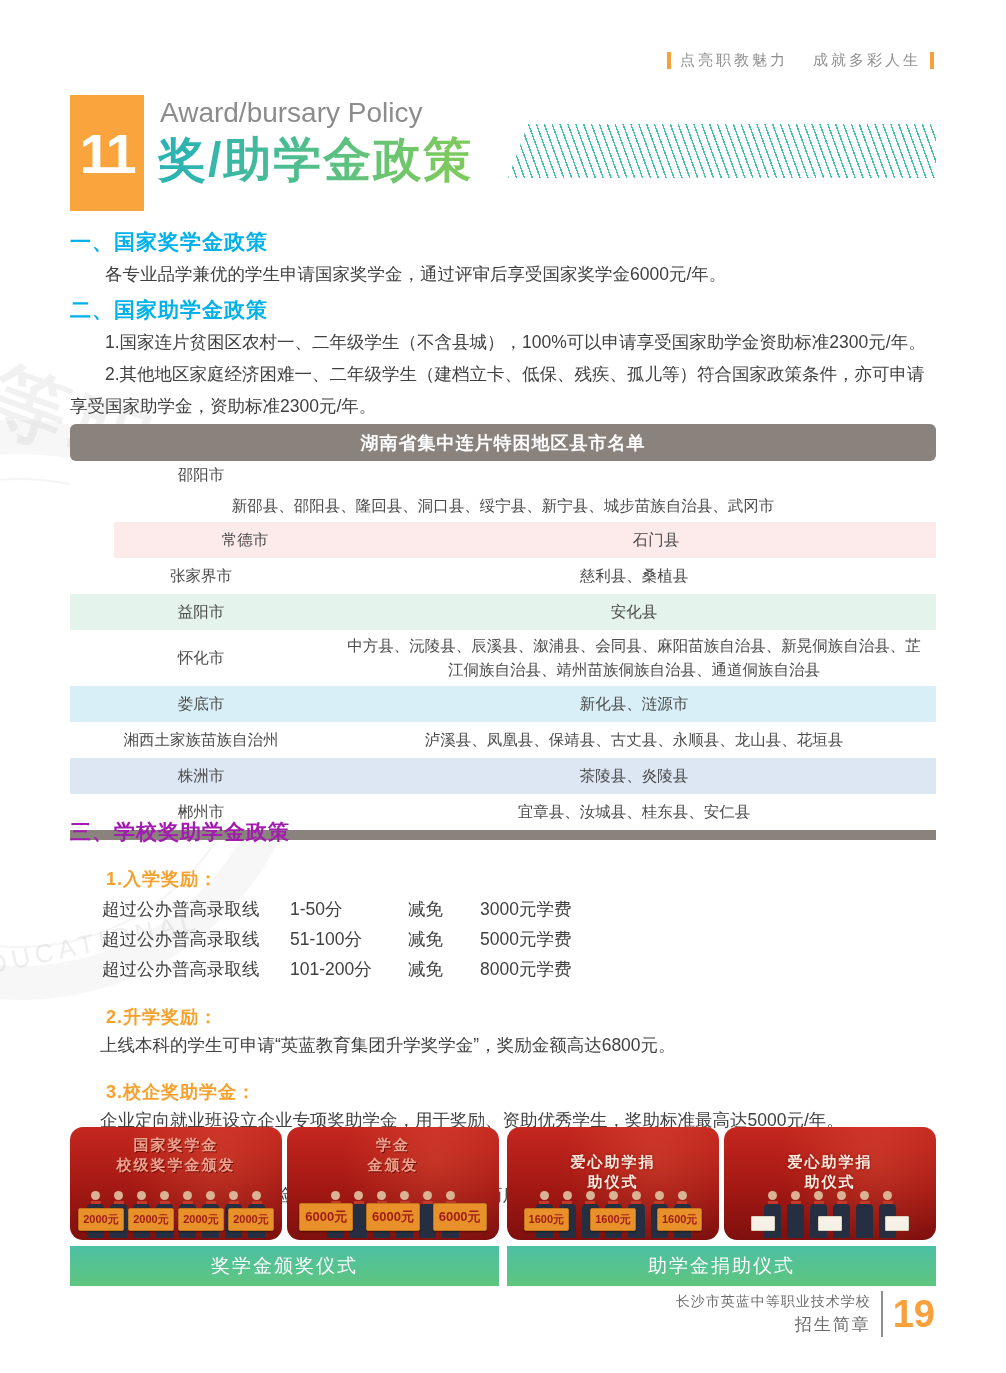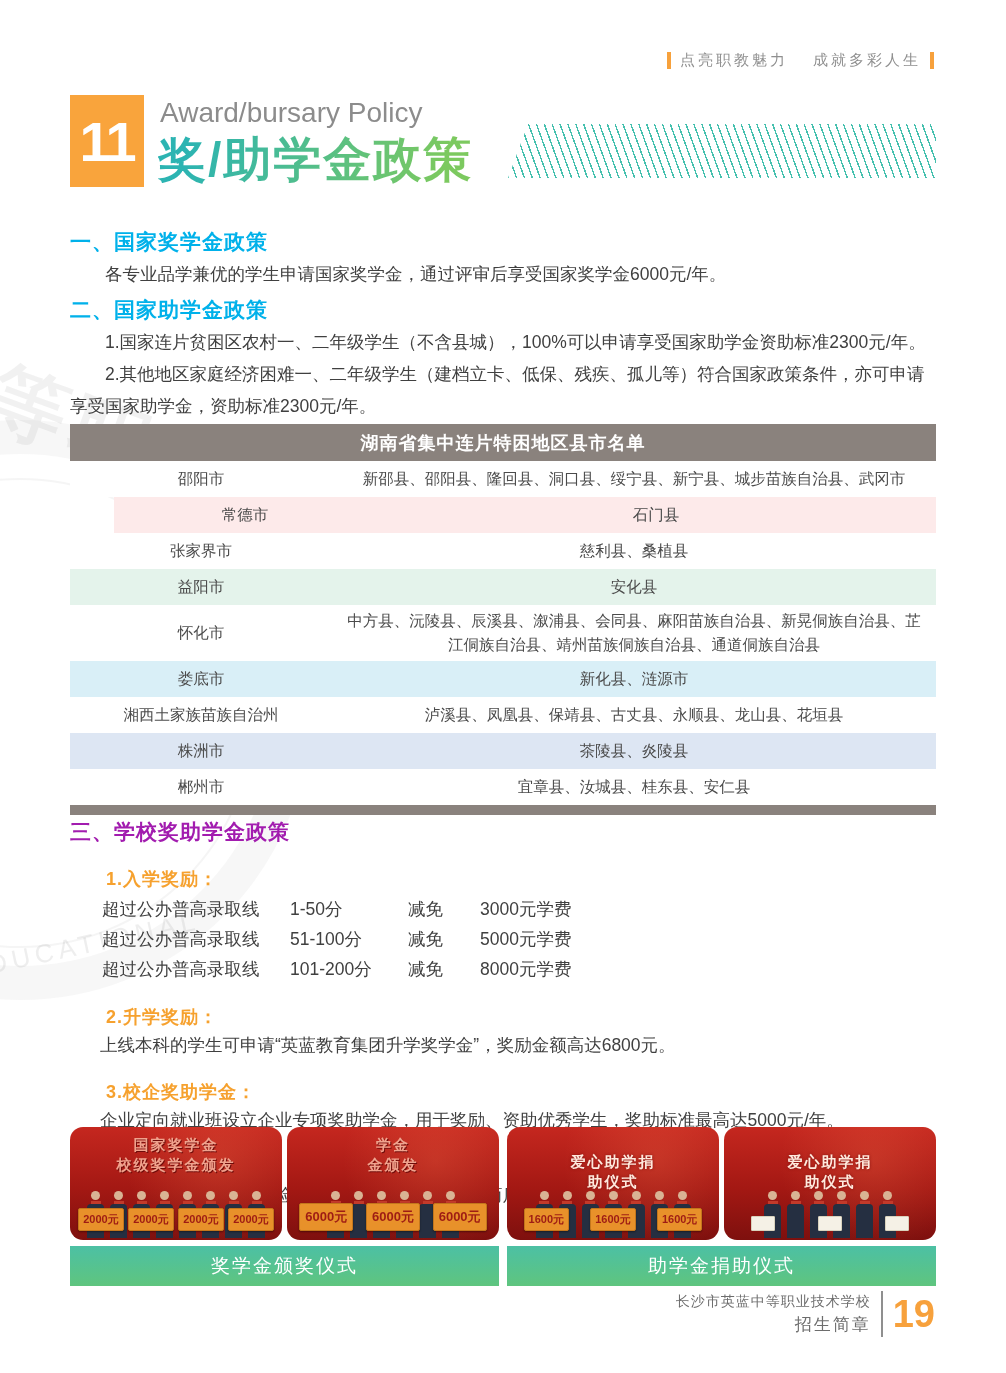--- a/index.html
+++ b/index.html
@@ -17,40 +17,40 @@
   .wm-en { position:absolute; left:-36px; top:930px; font-size:26px; letter-spacing:5px;
            color:rgba(150,150,150,0.16); transform:rotate(-12deg); }
 
   
   .slogan { position:absolute; top:51px; right:72px; display:flex; align-items:center; }
   .slogan .bar { width:4px; height:17px; background:#f7a13c; }
   .slogan .txt { color:#8f8f8f; font-size:15px; letter-spacing:3px; margin:0 9px; }
   .slogan .txt + .txt { margin-left:16px; }
 
   
-  .num-box { position:absolute; left:70px; top:95px; width:74px; height:92px; background:#f9a43c;
+  .num-box { position:absolute; left:70px; top:95px; width:74px; height:116px; background:#f9a43c;
              display:flex; align-items:center; justify-content:center; }
   .num-box span { color:#ffffff; font-size:56px; font-weight:bold; letter-spacing:-2px; }
   .title-en { position:absolute; left:160px; top:97px; color:#8c8c8c; font-size:28px; }
   .title-zh { position:absolute; left:158px; top:128px; font-size:48px; font-weight:bold; letter-spacing:2px;
               background:linear-gradient(100deg,#2cb4b2 10%,#7cc95f 90%);
               -webkit-background-clip:text; background-clip:text; color:transparent; }
   .hatch { position:absolute; left:508px; top:124px; width:428px; height:54px;
            background:repeating-linear-gradient(70deg,#45c0ae 0px,#45c0ae 1.4px,transparent 1.4px,transparent 7.4px);
            clip-path:polygon(20px 0,100% 0,100% 100%,0 100%); }
 
   
   .sec-head { position:absolute; left:70px; color:#00b1ea; font-size:21px; font-weight:bold; letter-spacing:1px; }
   .para { position:absolute; left:70px; width:866px; color:#404040; font-size:17.5px; line-height:32px; }
   .indent { text-indent:2em; }
 
   
   .ctable { position:absolute; left:70px; top:424px; width:866px; font-size:15.5px; color:#4b4b4b; }
   .ctable-title { height:37px; background:#8a827d; color:#ffffff; font-size:18px; font-weight:bold;
-                  display:flex; align-items:center; justify-content:center; letter-spacing:1px; }
+                  display:flex; align-items:center; justify-content:center; letter-spacing:1px;border-radius:6px; }
   .trow { display:flex; min-height:36px; align-items:stretch; }
   .tcell-city { width:262px; display:flex; align-items:center; justify-content:center; text-align:center; padding:4px 6px; }
   .tcell-cnt { flex:1; display:flex; align-items:center; justify-content:center; text-align:center; padding:4px 14px; line-height:24px; }
   .ctable-bottom { height:10px; background:#8a827d; margin-top:0px; }
 
   
   .s3 { position:absolute; left:70px; top:818px; width:866px; color:#404040; }
   .s3-head { color:#a21caf; font-size:21px; font-weight:bold; letter-spacing:1px; margin-bottom:8px; }
   .sub-head { color:#f6a12e; font-size:18px; font-weight:bold; padding-left:36px; margin:21px 0 3px 0; letter-spacing:1px; }
   .award-line { padding-left:32px; font-size:17.5px; line-height:30px; display:flex; }
@@ -118,21 +118,21 @@
 
   <div class="sec-head" style="top:228px;">一、国家奖学金政策</div>
   <div class="para indent" style="top:258px;">各专业品学兼优的学生申请国家奖学金，通过评审后享受国家奖学金6000元/年。</div>
 
   <div class="sec-head" style="top:296px;">二、国家助学金政策</div>
   <div class="para indent" style="top:326px;">1.国家连片贫困区农村一、二年级学生（不含县城），100%可以申请享受国家助学金资助标准2300元/年。</div>
   <div class="para indent" style="top:358px;">2.其他地区家庭经济困难一、二年级学生（建档立卡、低保、残疾、孤儿等）符合国家政策条件，亦可申请享受国家助学金，资助标准2300元/年。</div>
 
   <div class="ctable">
     <div class="ctable-title">湖南省集中连片特困地区县市名单</div>
-    <div class="trow" style="background: rgb(255, 255, 255);">
+    <div class="trow" style="background: rgb(255, 255, 255); flex-direction: column;">
       <div class="tcell-city">邵阳市</div>
       <div class="tcell-cnt">新邵县、邵阳县、隆回县、洞口县、绥宁县、新宁县、城步苗族自治县、武冈市</div>
     </div>
     <div class="trow" style="background: rgb(253, 234, 234); margin-left: 44px;">
       <div class="tcell-city">常德市</div>
       <div class="tcell-cnt">石门县</div>
     </div>
     <div class="trow" style="background: rgb(255, 255, 255);">
       <div class="tcell-city">张家界市</div>
       <div class="tcell-cnt">慈利县、桑植县</div>

